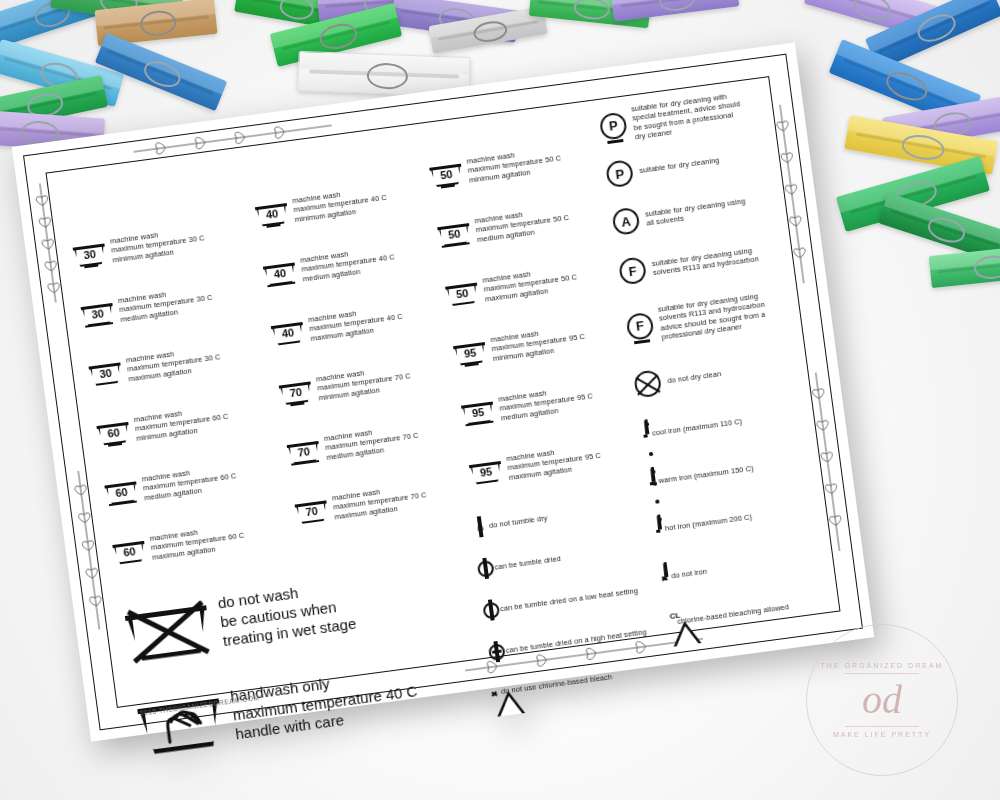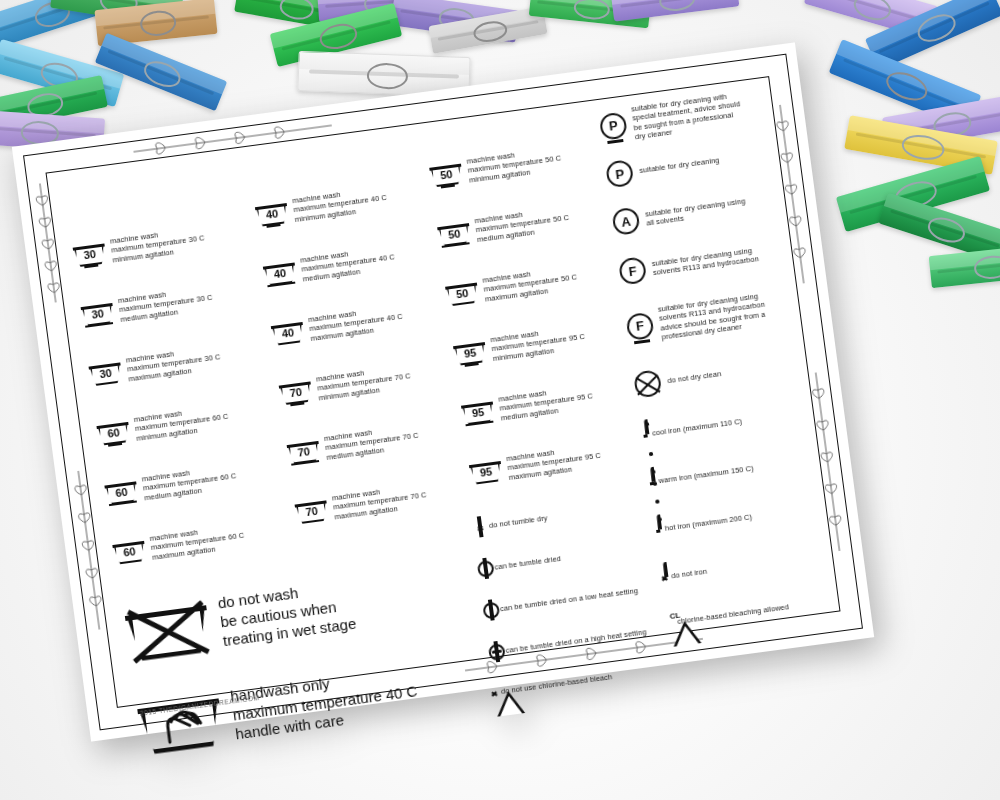--- a/index.html
+++ b/index.html
@@ -764,14 +764,21 @@
             <span>handle with care</span>
           </span>
         </div>
 
       </div>
 
       <div class="footer-note">2015 THEDIGANIZEDDREAM.COM</div>
     </div>
   </div>
 
+  <div class="logo">
+    <div class="l1">THE ORGANIZED DREAM</div>
+    <div class="bar"></div>
+    <div class="mono">od</div>
+    <div class="bar"></div>
+    <div class="l3">MAKE LIFE PRETTY</div>
+  </div>
 
 </div>
 
 </body></html>

